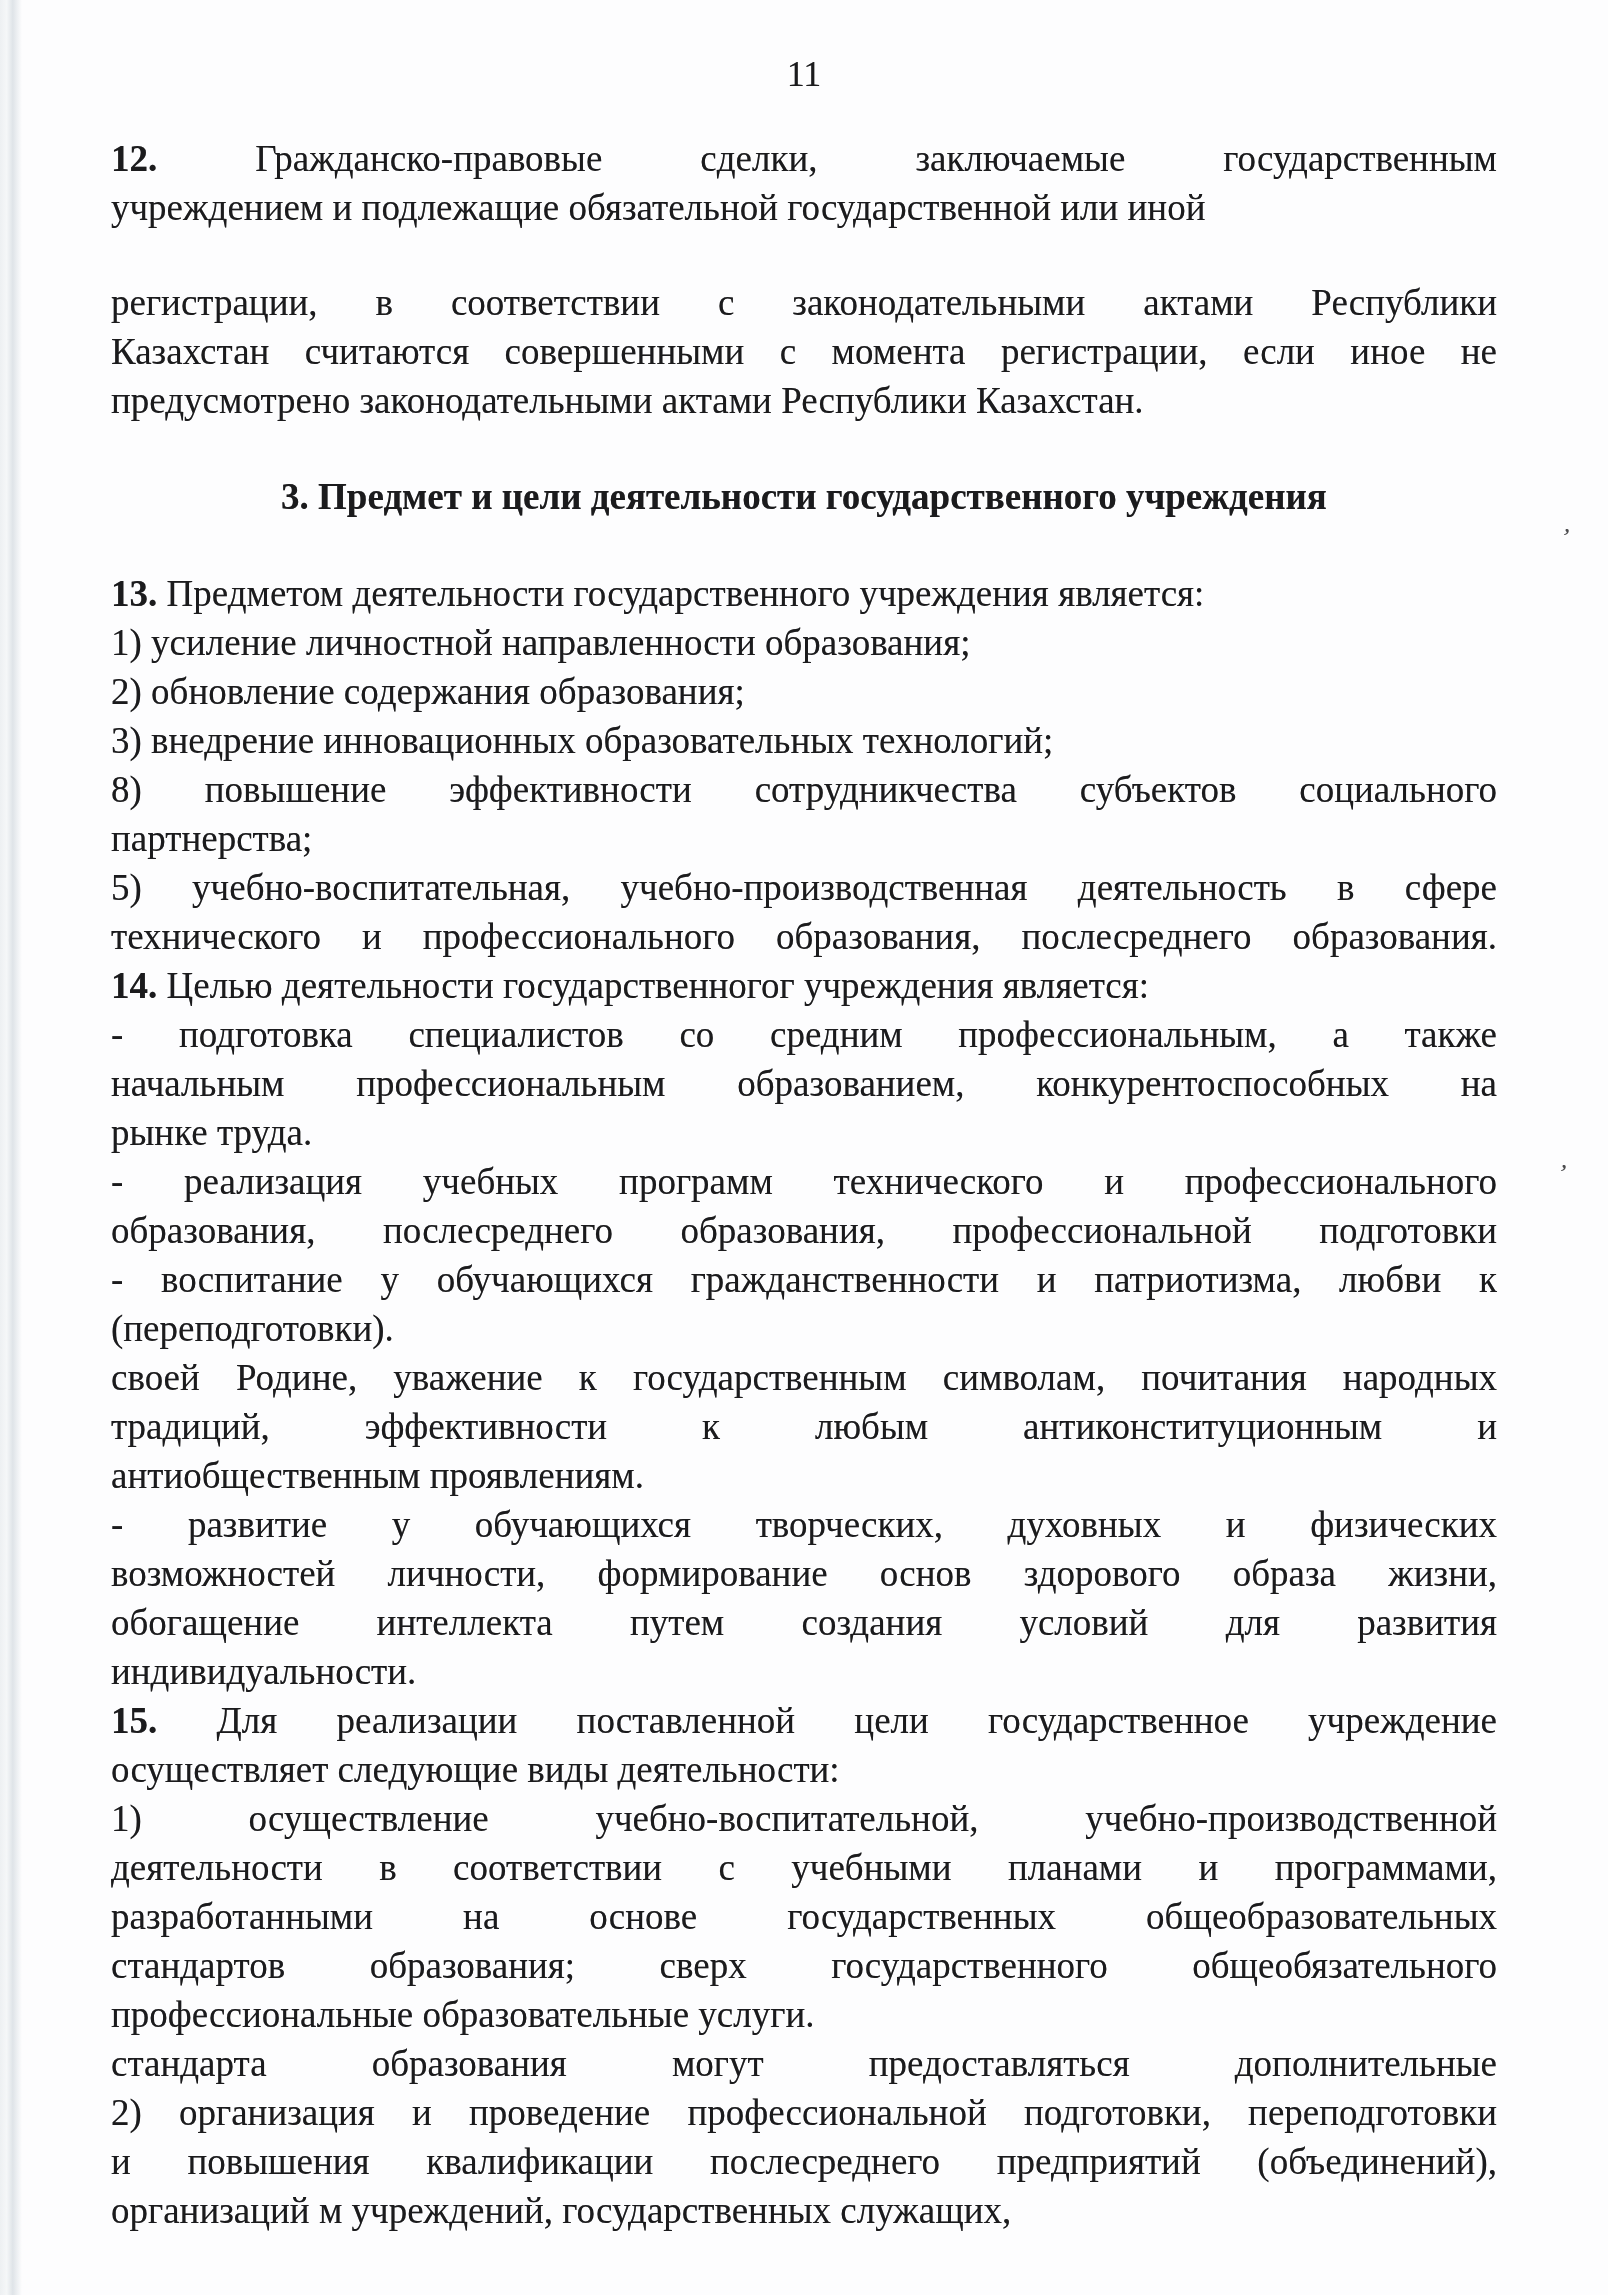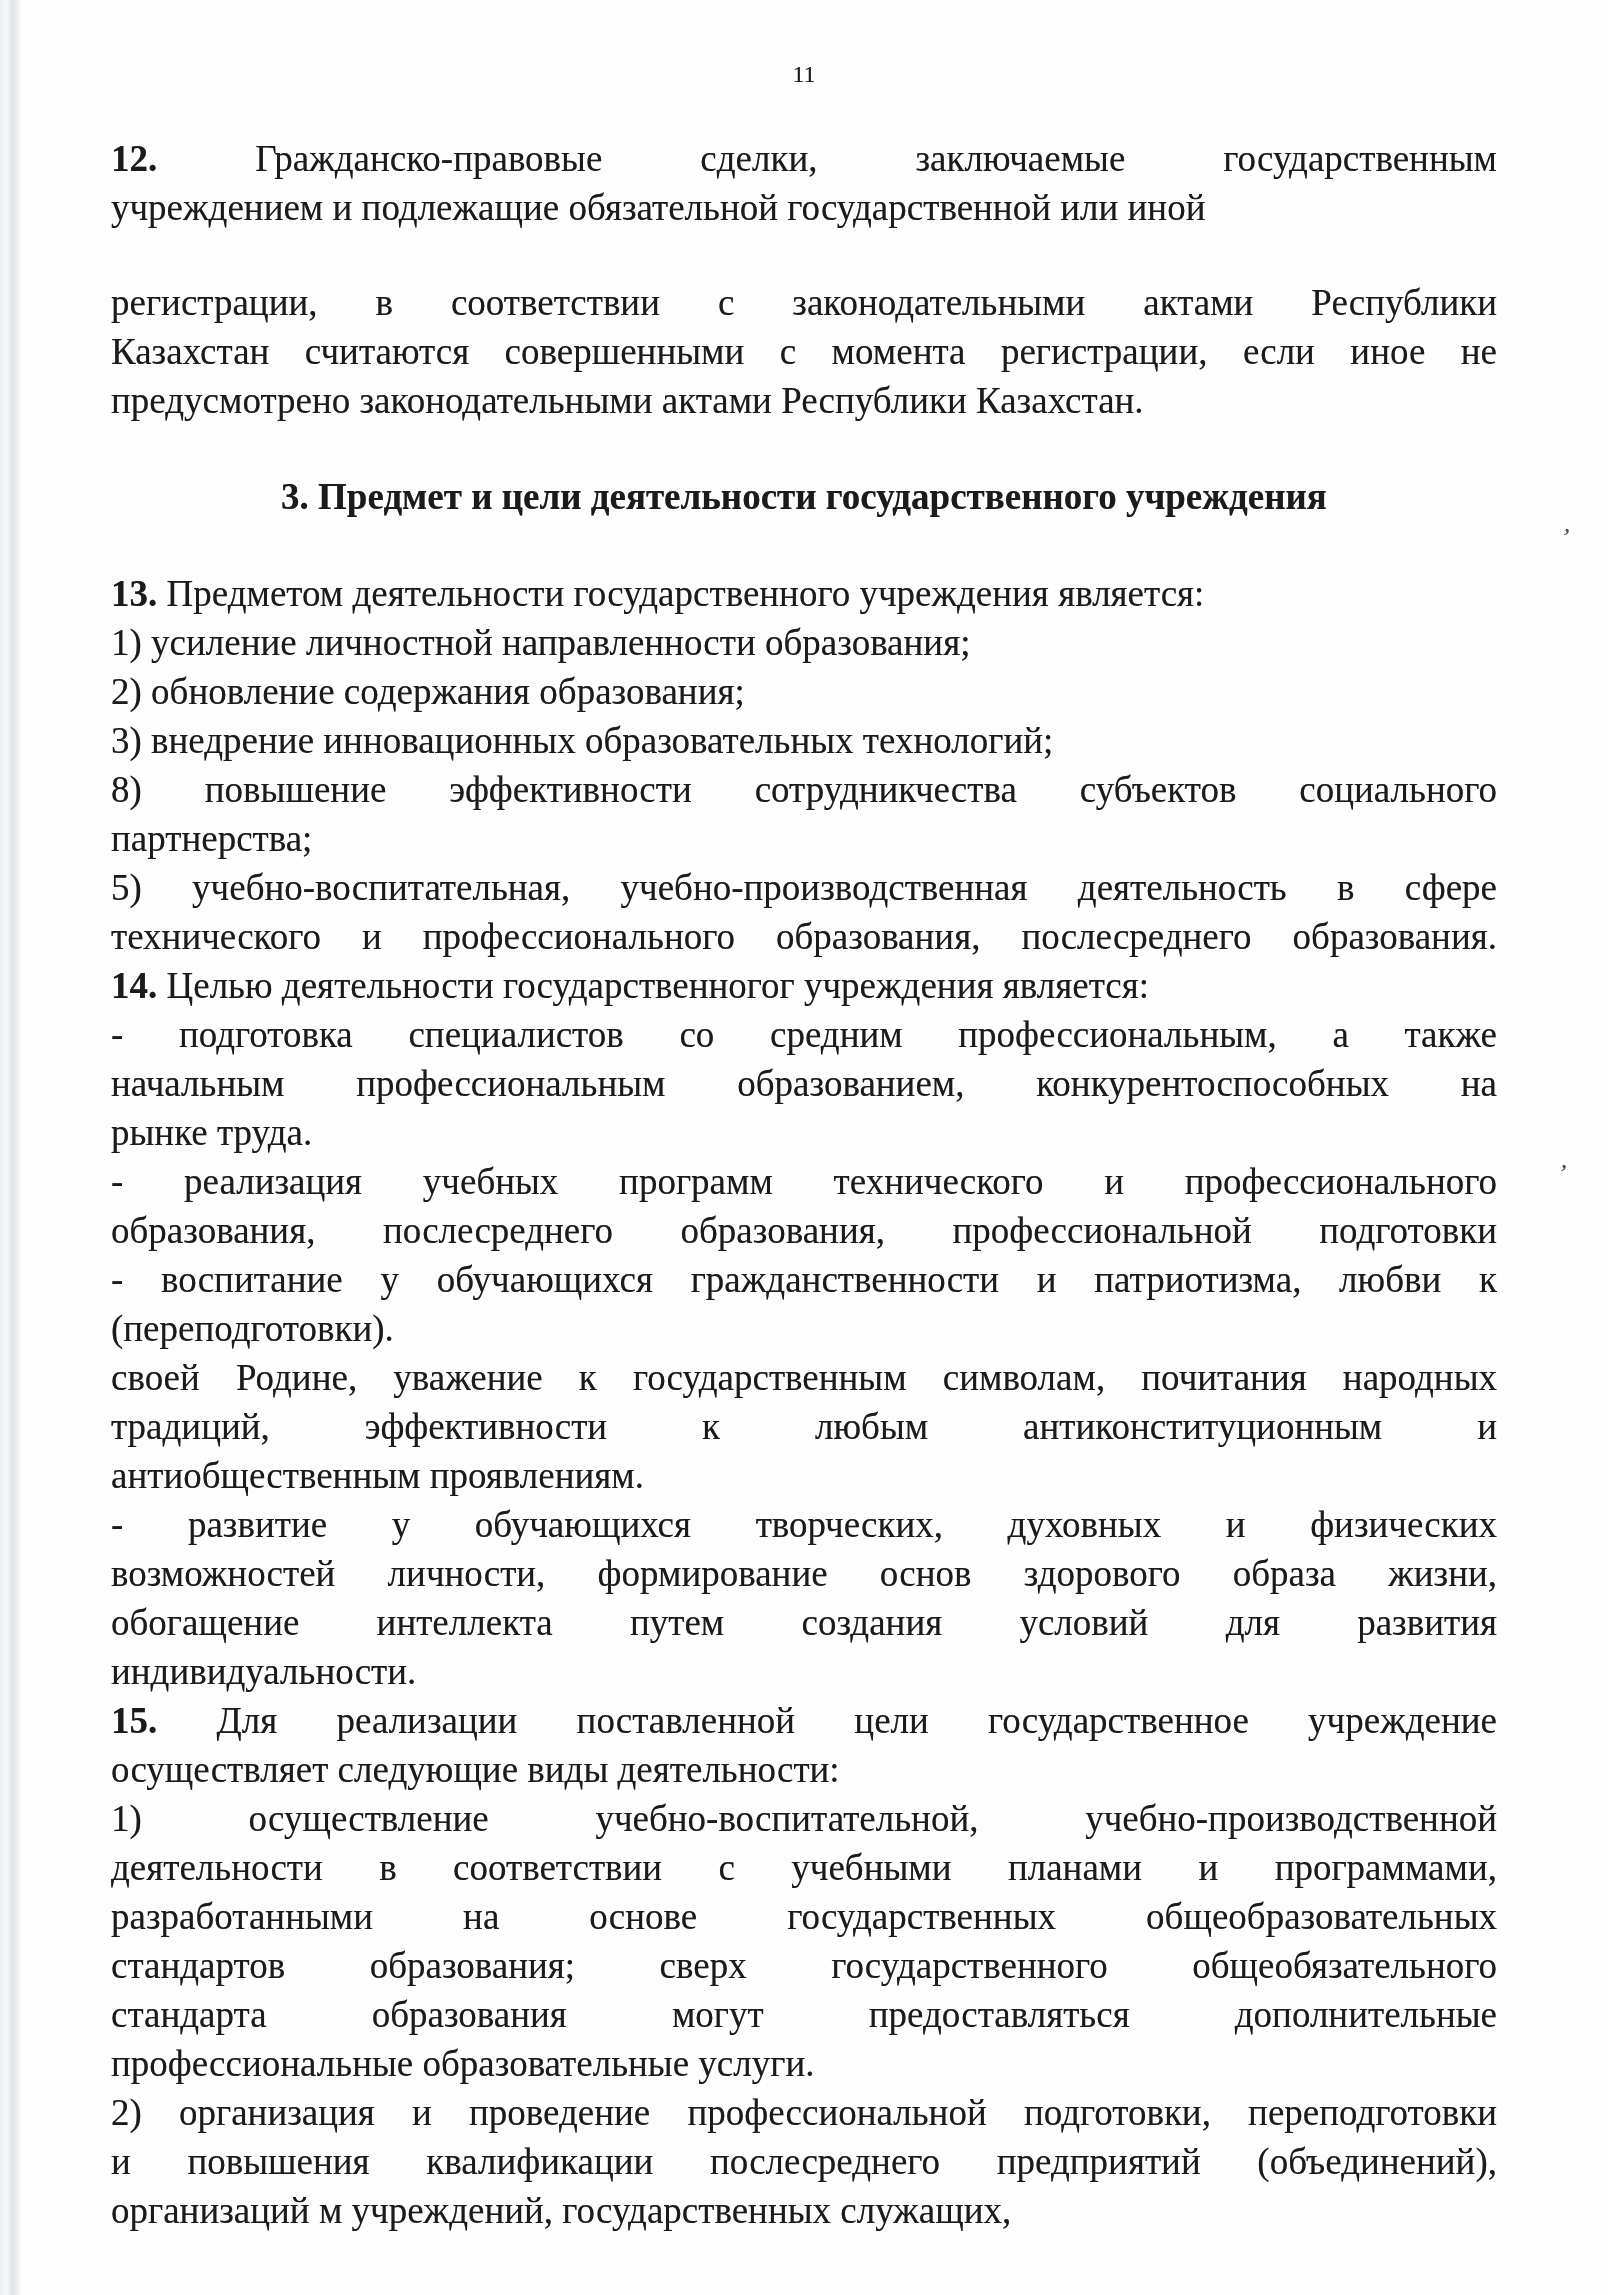--- a/index.html
+++ b/index.html
@@ -21,21 +21,21 @@
     left: 0; top: 0; bottom: 0;
     width: 21.5px;
     background: linear-gradient(90deg, #edf0f2 0%, #f5f7f8 30%, #dfe4e8 58%, rgba(253,253,254,0) 100%);
     pointer-events: none;
   }
   .page-number {
     margin: 50px 111px 0 111px;
     height: 49px;
     line-height: 49px;
     text-align: center;
-    font-size: 24px;
+    font-size: 36px;
     text-shadow: 0 0 0.4px rgba(20,20,20,0.5);
   }
   .text-block {
     margin: 0 111px;
     width: 1386px;
   }
   .line {
     height: 49px;
     line-height: 49px;
     font-size: 37px;
@@ -91,22 +91,22 @@
       <div class="line j"><span class="prefix"></span><span class="line-text">- развитие у обучающихся творческих, духовных и физических</span></div>
       <div class="line j"><span class="prefix"></span><span class="line-text">возможностей личности, формирование основ здорового образа жизни,</span></div>
       <div class="line j"><span class="prefix"></span><span class="line-text">обогащение интеллекта путем создания условий для развития</span></div>
       <div class="line l"><span class="prefix"></span><span class="line-text">индивидуальности.</span></div>
       <div class="line j"><span class="prefix">15.</span><span class="line-text"> Для реализации  поставленной цели государственное учреждение</span></div>
       <div class="line l"><span class="prefix"></span><span class="line-text">осуществляет следующие виды деятельности:</span></div>
       <div class="line j"><span class="prefix"></span><span class="line-text">1) осуществление учебно-воспитательной, учебно-производственной</span></div>
       <div class="line j"><span class="prefix"></span><span class="line-text">деятельности в соответствии с учебными планами и программами,</span></div>
       <div class="line j"><span class="prefix"></span><span class="line-text">разработанными на основе государственных общеобразовательных</span></div>
       <div class="line j"><span class="prefix"></span><span class="line-text">стандартов образования; сверх государственного общеобязательного</span></div>
+      <div class="line l"><span class="prefix"></span><span class="line-text">профессиональные образовательные услуги.</span></div>
       <div class="line j"><span class="prefix"></span><span class="line-text">стандарта образования могут предоставляться дополнительные</span></div>
-      <div class="line l"><span class="prefix"></span><span class="line-text">профессиональные образовательные услуги.</span></div>
       <div class="line j"><span class="prefix"></span><span class="line-text">2) организация и проведение профессиональной подготовки, переподготовки</span></div>
       <div class="line j"><span class="prefix"></span><span class="line-text">и повышения квалификации послесреднего предприятий (объединений),</span></div>
       <div class="line l"><span class="prefix"></span><span class="line-text">организаций м учреждений, государственных служащих,</span></div>
     </div>
 <span class="artifact" style="left: 1561px; top: 525px;">’</span>
     <span class="artifact" style="left: 1558px; top: 1161px;">’</span>
   </div>
 
 
 </body></html>

